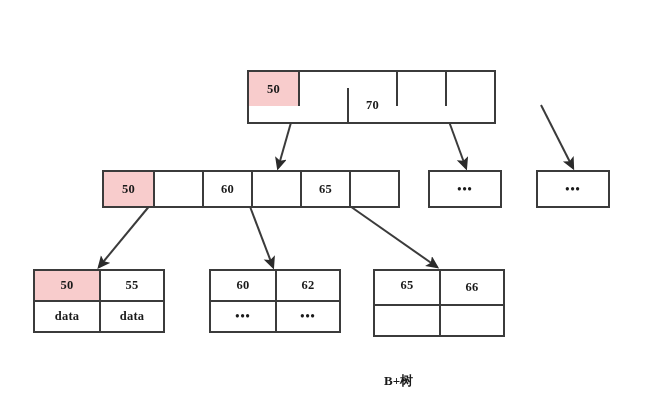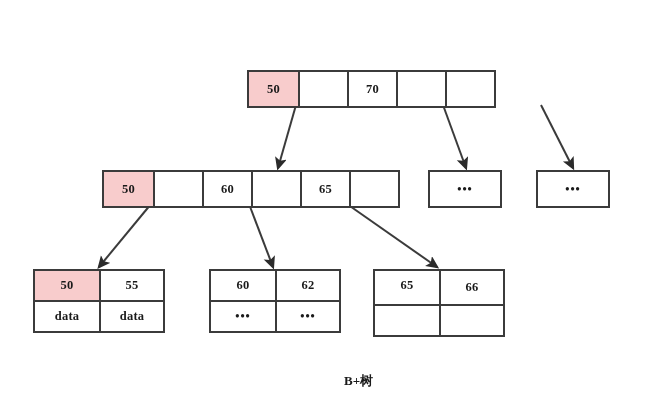--- a/index.html
+++ b/index.html
@@ -63,20 +63,21 @@
   .cell.ellipsis {
     font-size: 12px;
     letter-spacing: 1px;
   }
   .caption {
     position: absolute;
     font-weight: bold;
     font-size: 13px;
     color: #1a1a1a;
     white-space: nowrap;
+    margin-left: 40px;
   }
 </style>
 </head>
 <body>
 
 <div id="canvas">
 
   <svg class="edges" viewBox="0 0 660 417" xmlns="http://www.w3.org/2000/svg">
     <defs>
       <marker id="arrowhead" markerWidth="7" markerHeight="7" refX="5.2" refY="3" orient="auto" markerUnits="strokeWidth">
@@ -91,21 +92,21 @@
         <line x1="249" y1="204" x2="273" y2="267" stroke="#3b3b3b" stroke-width="2" marker-end="url(#arrowhead)"></line>
         <line x1="347" y1="204" x2="437" y2="267" stroke="#3b3b3b" stroke-width="2" marker-end="url(#arrowhead)"></line>
       </g>
   </svg>
 
   <div id="node-layer">
       <div class="node" style="left: 247px; top: 70px;">
         <div class="node-row">
           <div class="cell highlight" style="width: 49px; height: 34px;">50</div>
           <div class="cell" style="width: 49px; height: 34px;"></div>
-          <div class="cell" style="width: 49px; height: 34px;">70</div>
+          <div class="cell" style="width: 49px; height: 34px; margin-top: 16px;">70</div>
           <div class="cell" style="width: 49px; height: 34px;"></div>
           <div class="cell" style="width: 49px; height: 34px;"></div>
         </div>
       </div>
       <div class="node" style="left: 102px; top: 170px;">
         <div class="node-row">
           <div class="cell highlight" style="width: 49px; height: 34px;">50</div>
           <div class="cell" style="width: 49px; height: 34px;"></div>
           <div class="cell" style="width: 49px; height: 34px;">60</div>
           <div class="cell" style="width: 49px; height: 34px;"></div>

